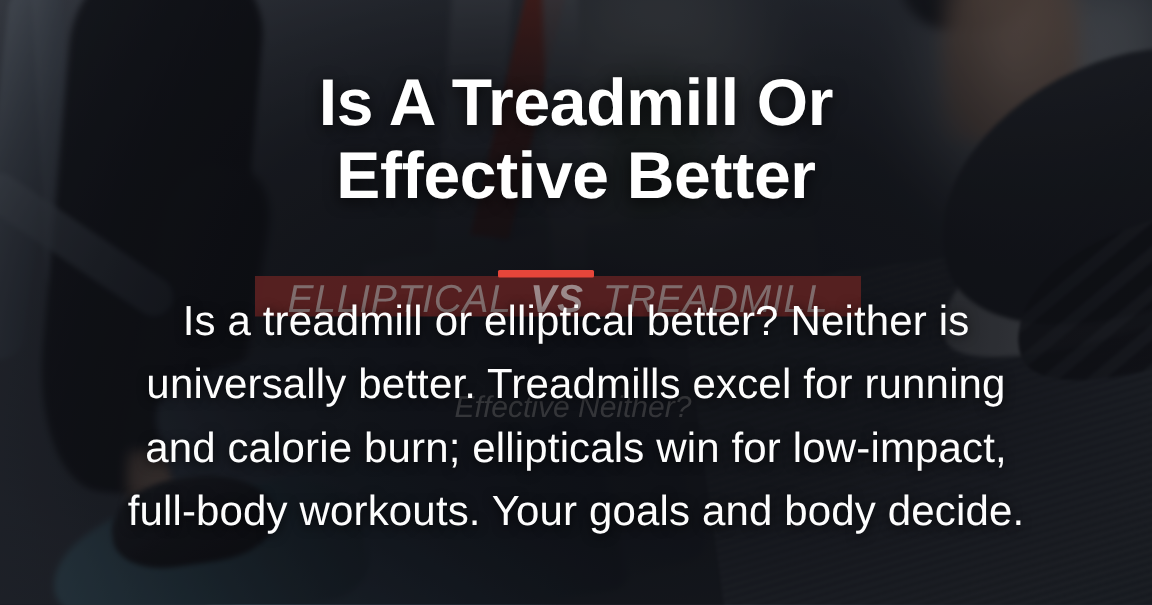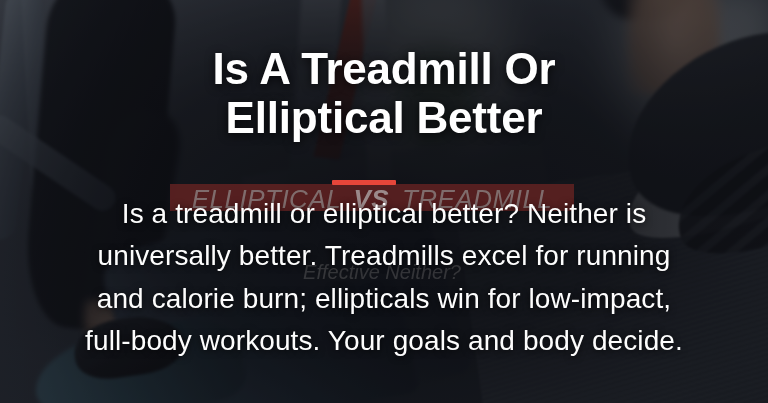--- a/index.html
+++ b/index.html
@@ -293,20 +293,20 @@
   <div class="wm-vs-rule"></div>
 
   <div class="wm-sub">
     <br>
     <span>Effective Neither?</span>
   </div>
 
   <div class="content">
     <h1 class="headline">
       <span>Is A Treadmill Or</span>
-      <span class="l2">Elliptical Better</span>
+      <span class="l2">Effective Better</span>
     </h1>
 
     <p class="summary">Is a treadmill or elliptical better? Neither is universally better. Treadmills excel for running and calorie burn; ellipticals win for low-impact, full-body workouts. Your goals and body decide.</p>
   </div>
 
 
 </div>
 
 </body></html>

